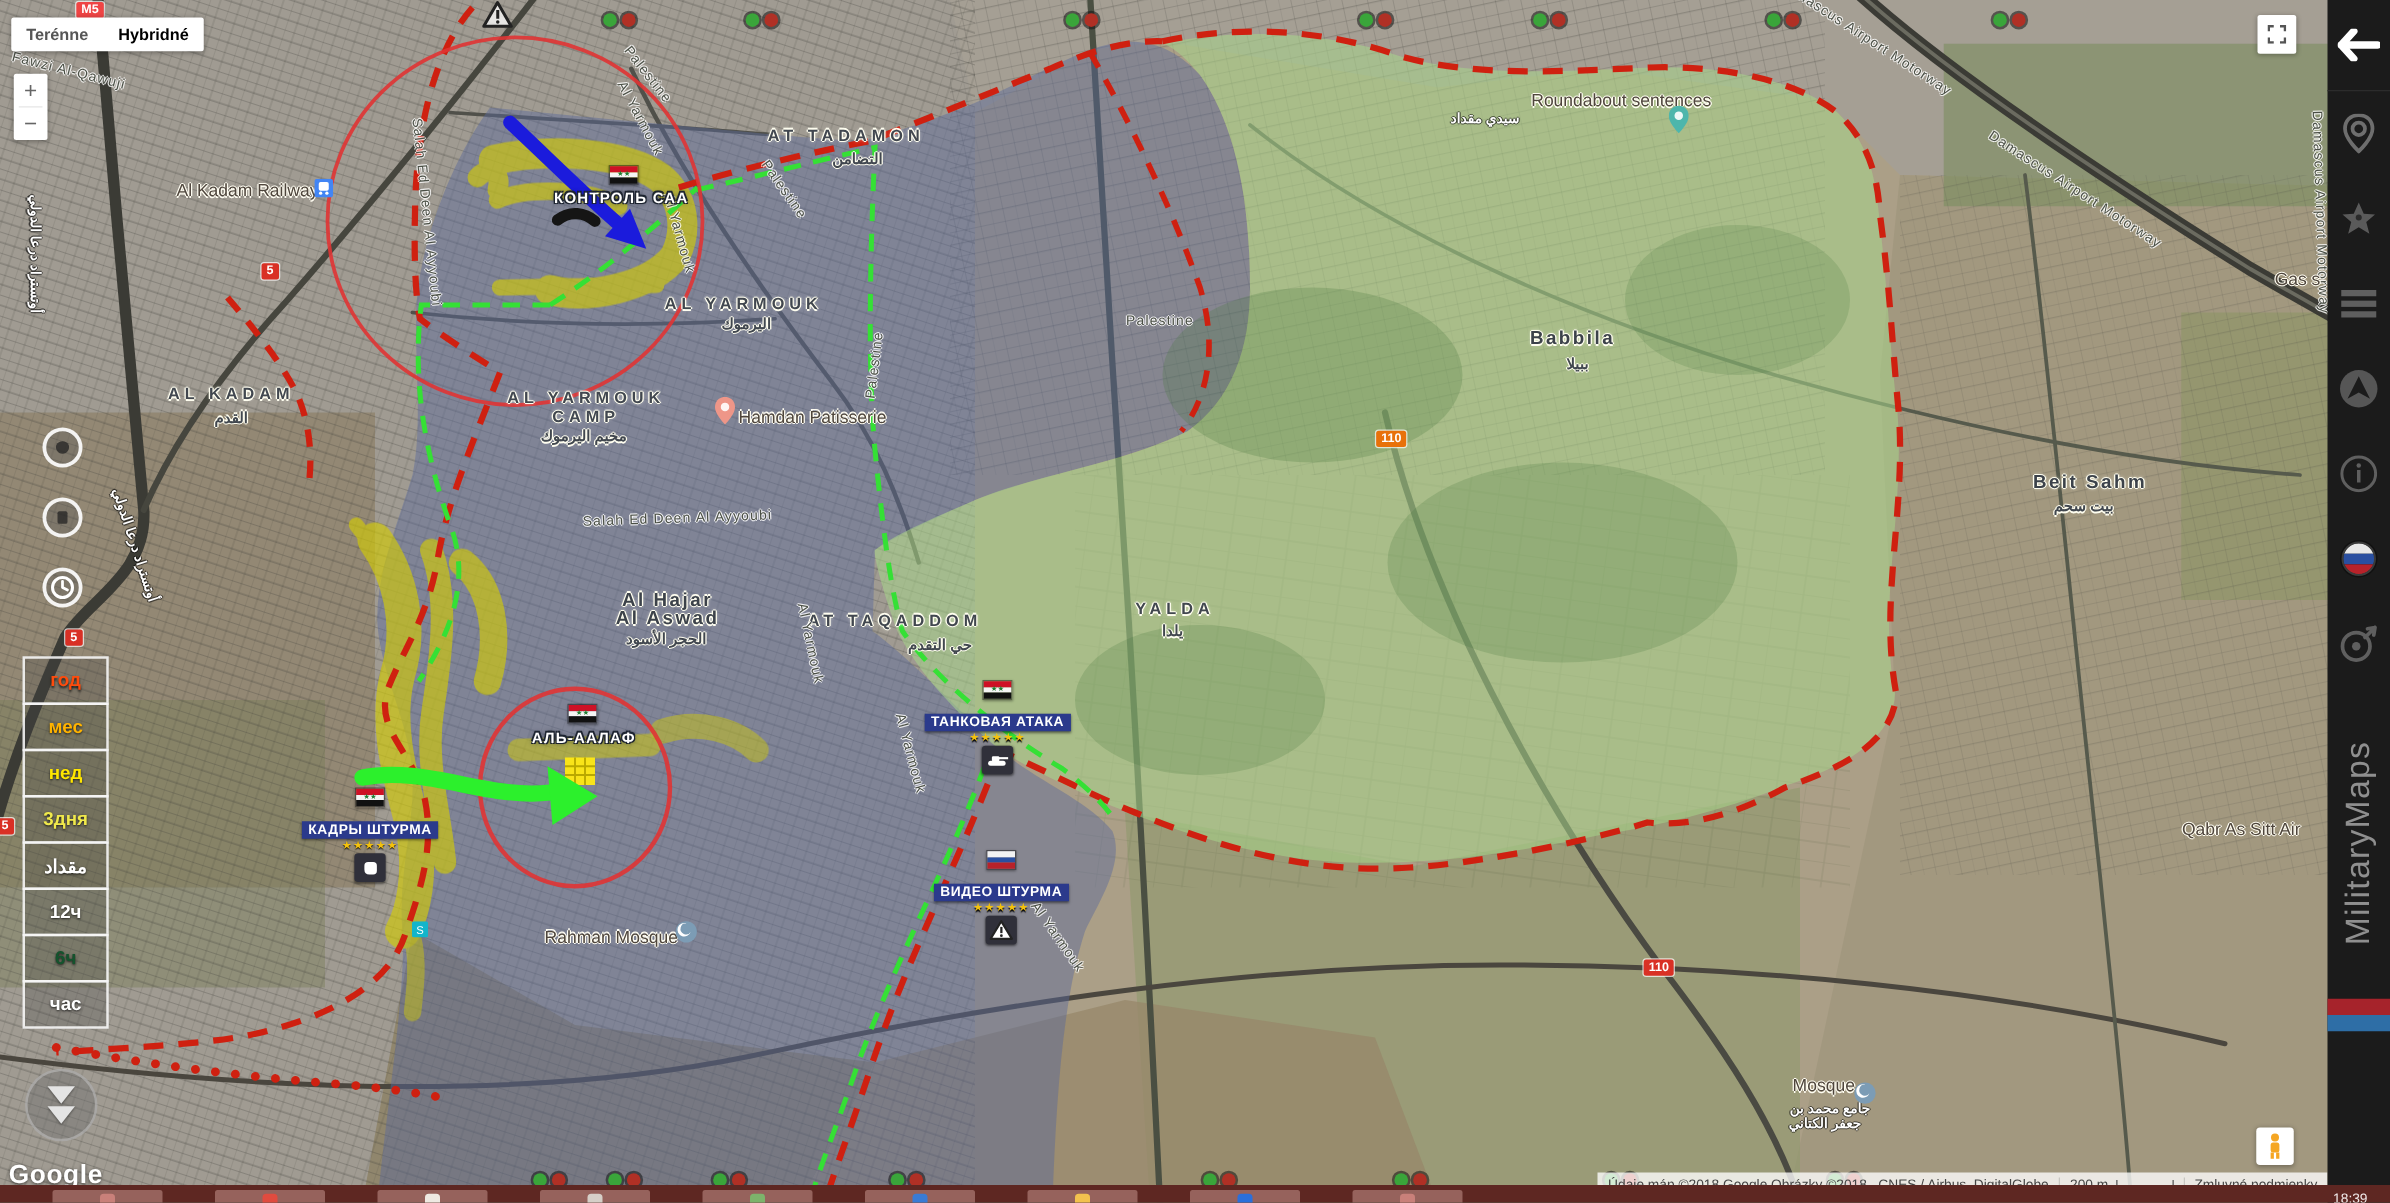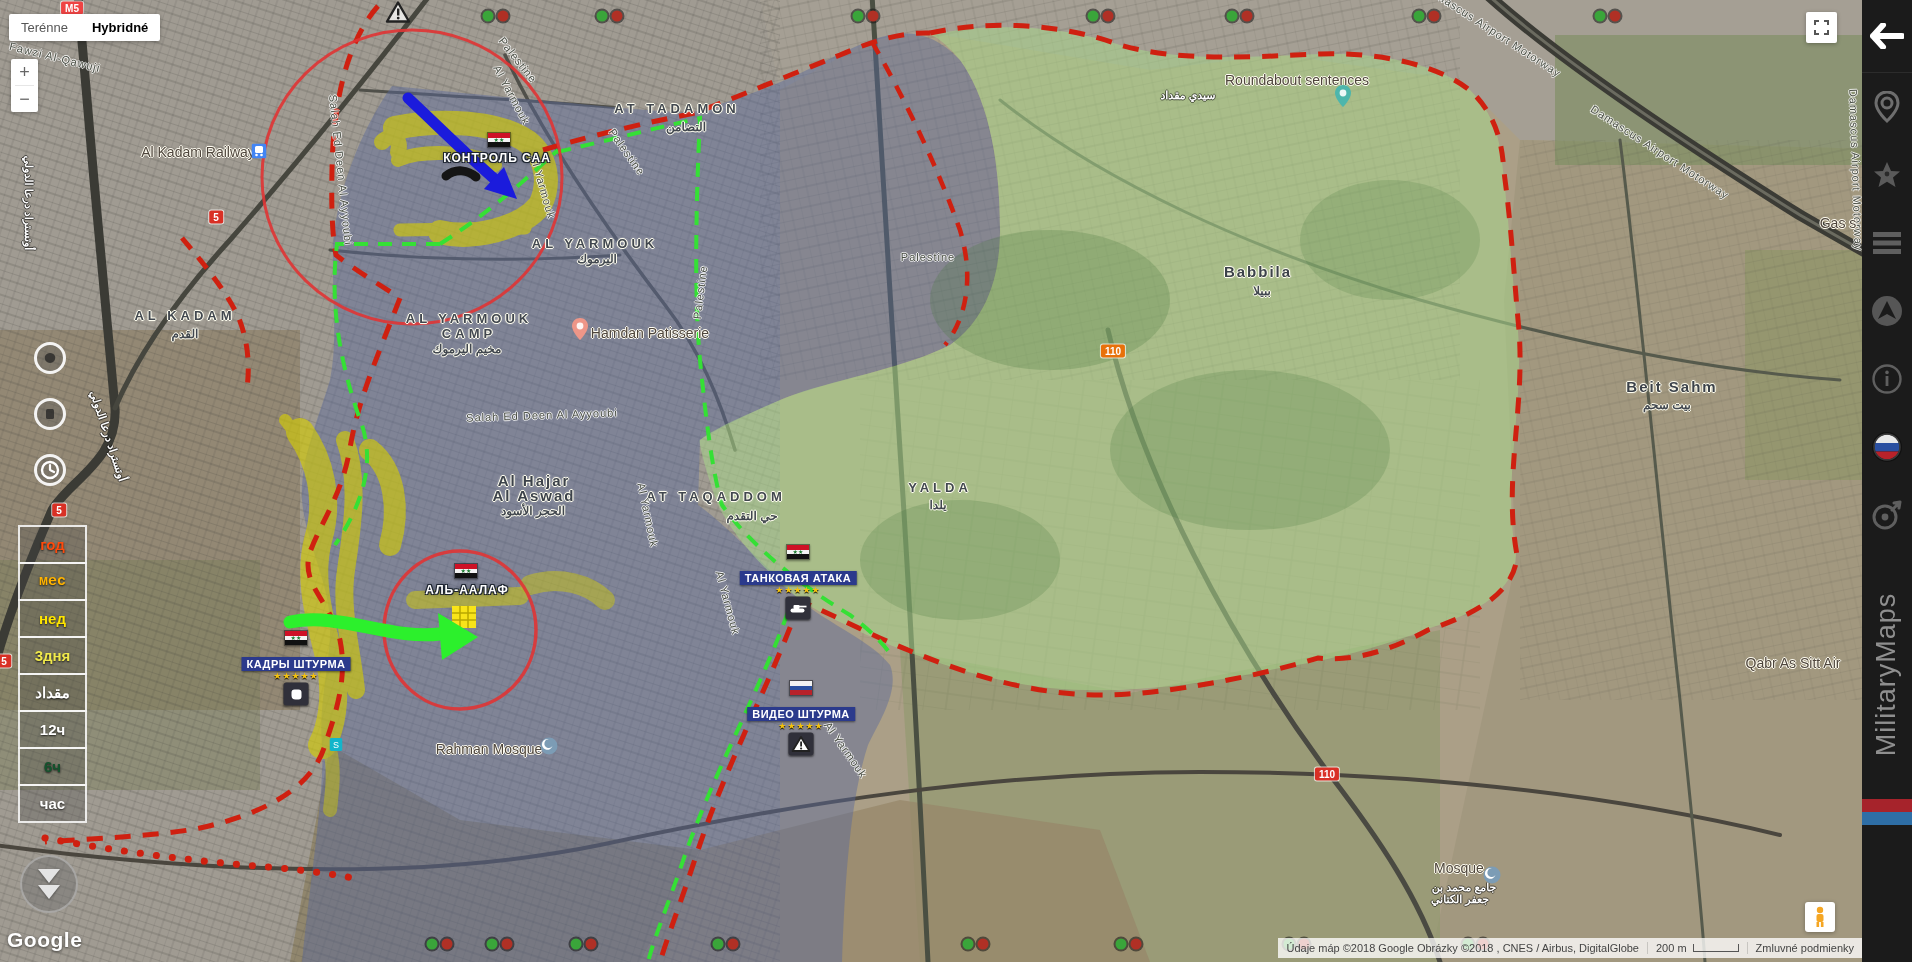--- a/index.html
+++ b/index.html
@@ -37,21 +37,21 @@
   .evt-stars{position:absolute;transform:translate(-50%,-50%);color:#f4c20d;font-size:9px;letter-spacing:1px;
         text-shadow:0 1px 1px #000;white-space:nowrap;}
   .evt-icon{position:absolute;transform:translate(-50%,-50%);width:25px;height:23px;background:#30303a;
         border-radius:3px;display:flex;align-items:center;justify-content:center;box-shadow:0 1px 2px rgba(0,0,0,.5);}
   .shield{position:absolute;transform:translate(-50%,-50%);color:#fff;font-weight:bold;font-size:10px;
         padding:1px 4px;border-radius:2px;box-shadow:0 0 0 1px rgba(255,255,255,.7);}
   .edge-dot{position:absolute;width:11px;height:11px;border-radius:50%;transform:translate(-50%,-50%);}
   
   .gm-maptype{position:absolute;left:9px;top:14px;z-index:10;display:flex;background:#fff;
         box-shadow:0 1px 4px rgba(0,0,0,.3);border-radius:2px;height:27px;}
-  .gm-maptype .mt{padding:0 12px;display:flex;align-items:center;font-size:13px;cursor:pointer;}
+  .gm-maptype .mt{padding:0 12px;display:flex;align-items:center;font-size:13px;cursor:pointer;font-weight:bold;}
   .mt-terrain{color:#565656;}
   .mt-hybrid{color:#000;font-weight:bold;}
   .gm-zoom{position:absolute;left:11px;top:59px;width:27px;z-index:10;background:#fff;border-radius:2px;
         box-shadow:0 1px 4px rgba(0,0,0,.3);display:flex;flex-direction:column;align-items:center;}
   .gm-zoom .zbtn{width:27px;height:26px;display:flex;align-items:center;justify-content:center;
         font-size:18px;color:#666;cursor:pointer;}
   .gm-zoom .zsep{width:19px;height:1px;background:#e6e6e6;}
   .round-btn{position:absolute;width:32px;height:32px;border-radius:50%;z-index:10;
         border:3px solid rgba(255,255,255,.92);background:rgba(90,90,90,.35);
         display:flex;align-items:center;justify-content:center;cursor:pointer;box-sizing:border-box;}
@@ -408,21 +408,21 @@
       <circle cx="10" cy="10" r="8" fill="none" stroke="#fff" stroke-width="2.4"></circle>
       <path d="M10,10 L10,5 M10,10 L14,12" stroke="#fff" stroke-width="2.2" stroke-linecap="round"></path>
     </svg>
   </div>
 
   <div id="time-filters">
       <div class="tf-btn">
         <span style="color: rgb(255, 75, 12);">год</span>
       </div>
       <div class="tf-btn">
-        <span style="color: rgb(255, 179, 0); font-family: Liberation Mono, monospace;">мес</span>
+        <span style="color: rgb(255, 179, 0);">мес</span>
       </div>
       <div class="tf-btn">
         <span style="color: rgb(255, 230, 0);">нед</span>
       </div>
       <div class="tf-btn">
         <span style="color: rgb(240, 233, 76);">3дня</span>
       </div>
       <div class="tf-btn">
         <span style="color: rgb(255, 255, 255);">مقداد</span>
       </div>
@@ -527,13 +527,43 @@
         <path d="M22,12 L30,4 M30,4 L24,5 M30,4 L29,10" stroke="#5f5f5f" stroke-width="3" fill="none" stroke-linecap="round"></path>
       </svg>
     </div>
     <div class="sb-brand">
       <span>MilitaryMaps</span>
     </div>
     <div class="sb-stripe" style="background:#a6232b;"></div>
     <div class="sb-stripe" style="background:#2e6ea6;"></div>
   </div>
 
+  <div id="taskbar">
+    <div class="tb-clock">18:39</div>
+  <div class="tb-tile">
+        <div class="tb-dot" style="background: rgb(201, 128, 122);"></div>
+      </div>
+      <div class="tb-tile">
+        <div class="tb-dot" style="background: rgb(224, 75, 63);"></div>
+      </div>
+      <div class="tb-tile">
+        <div class="tb-dot" style="background: rgb(239, 233, 226);"></div>
+      </div>
+      <div class="tb-tile">
+        <div class="tb-dot" style="background: rgb(214, 207, 200);"></div>
+      </div>
+      <div class="tb-tile">
+        <div class="tb-dot" style="background: rgb(125, 179, 107);"></div>
+      </div>
+      <div class="tb-tile">
+        <div class="tb-dot" style="background: rgb(58, 123, 213);"></div>
+      </div>
+      <div class="tb-tile">
+        <div class="tb-dot" style="background: rgb(242, 193, 78);"></div>
+      </div>
+      <div class="tb-tile">
+        <div class="tb-dot" style="background: rgb(42, 111, 219);"></div>
+      </div>
+      <div class="tb-tile">
+        <div class="tb-dot" style="background: rgb(201, 128, 122);"></div>
+      </div>
+    </div>
 </div>
 
 </body></html>

